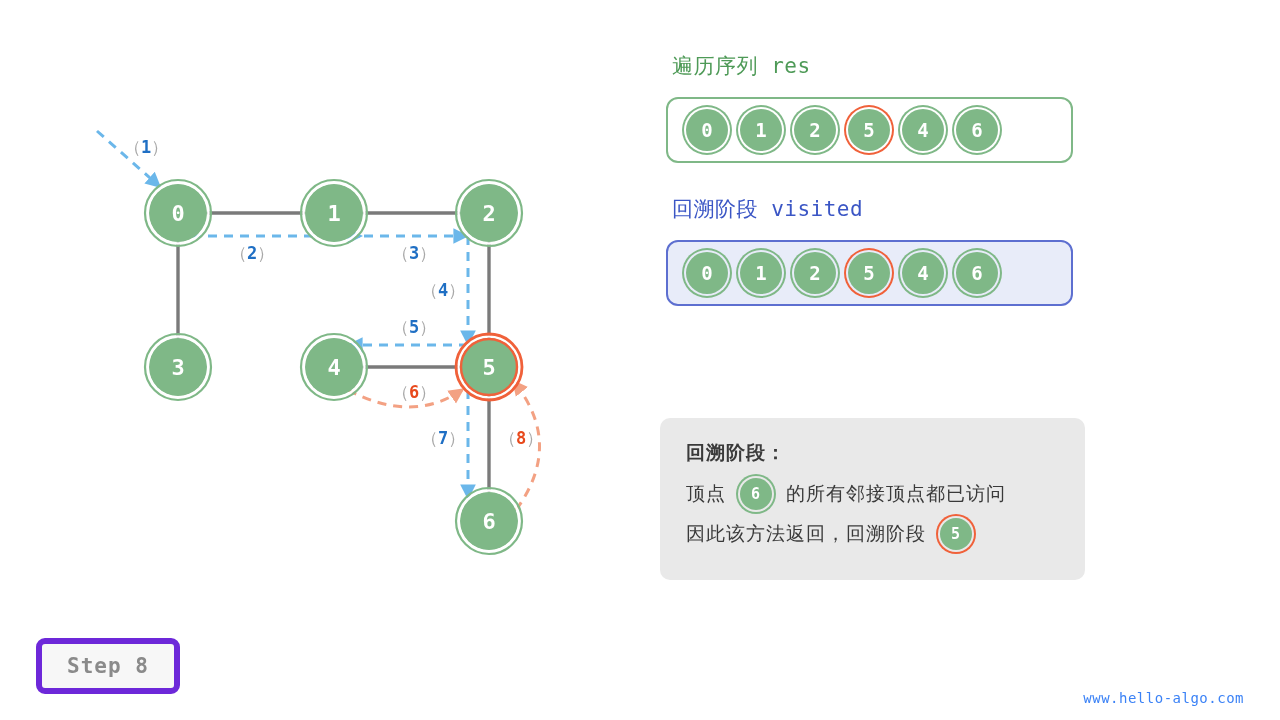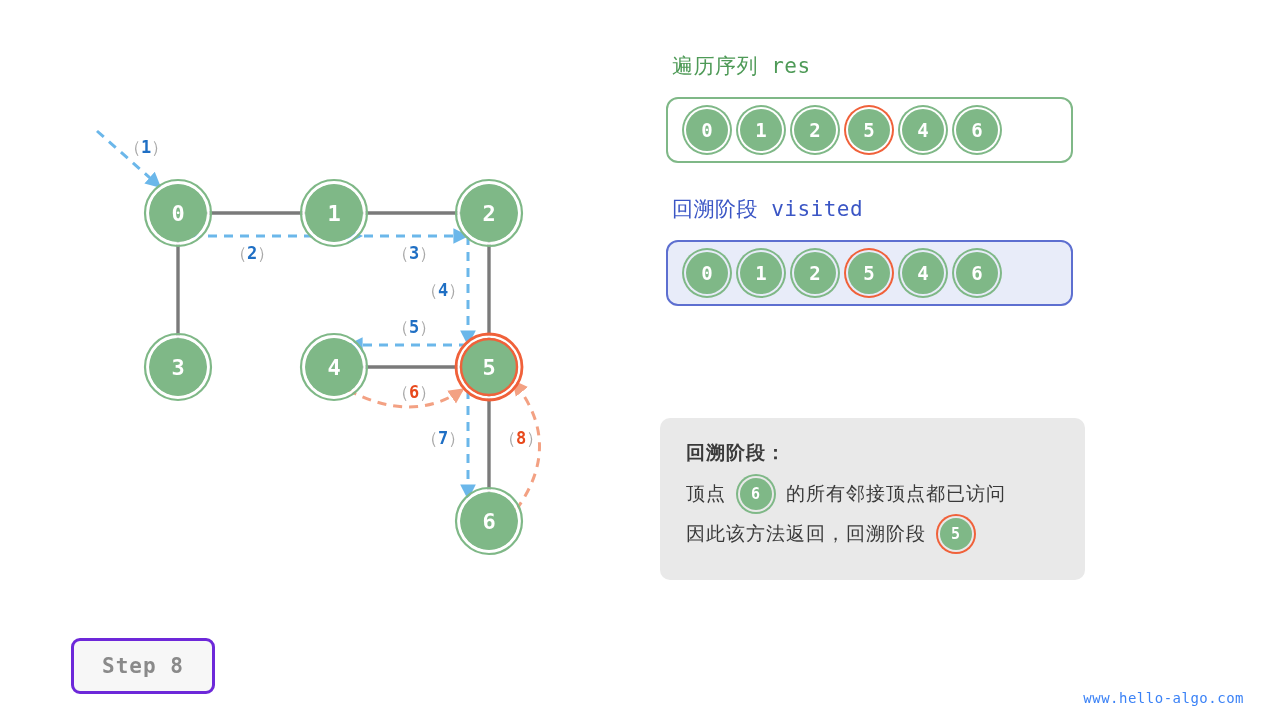--- a/index.html
+++ b/index.html
@@ -144,32 +144,31 @@
   }
 
   
   #step-badge {
     position: absolute;
     left: 36px;
     top: 638px;
     width: 144px;
     height: 56px;
     background: #F7F7F7;
-    border: 3px solid #6d28d9;
+    border: 6px solid #6d28d9;
     border-radius: 9px;
     display: flex;
     align-items: center;
     justify-content: center;
     font-family: "DejaVu Sans Mono", "Liberation Mono", monospace;
     font-size: 21px;
     font-weight: bold;
     color: #8A8A8A;
     letter-spacing: 1px;
     box-sizing: border-box;
-    margin-left: 35px;
   }
 
   
   #footer-url {
     position: absolute;
     right: 36px;
     bottom: 14px;
     font-family: "DejaVu Sans Mono", "Liberation Mono", monospace;
     font-size: 14px;
     color: #3b82f6;

